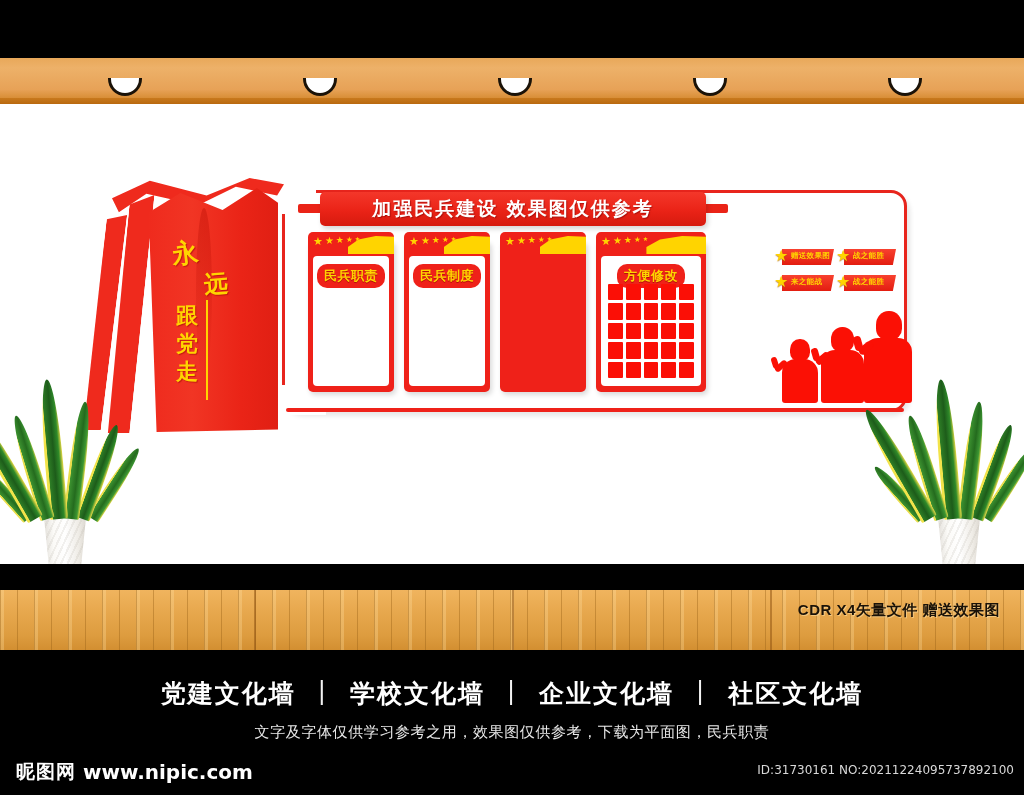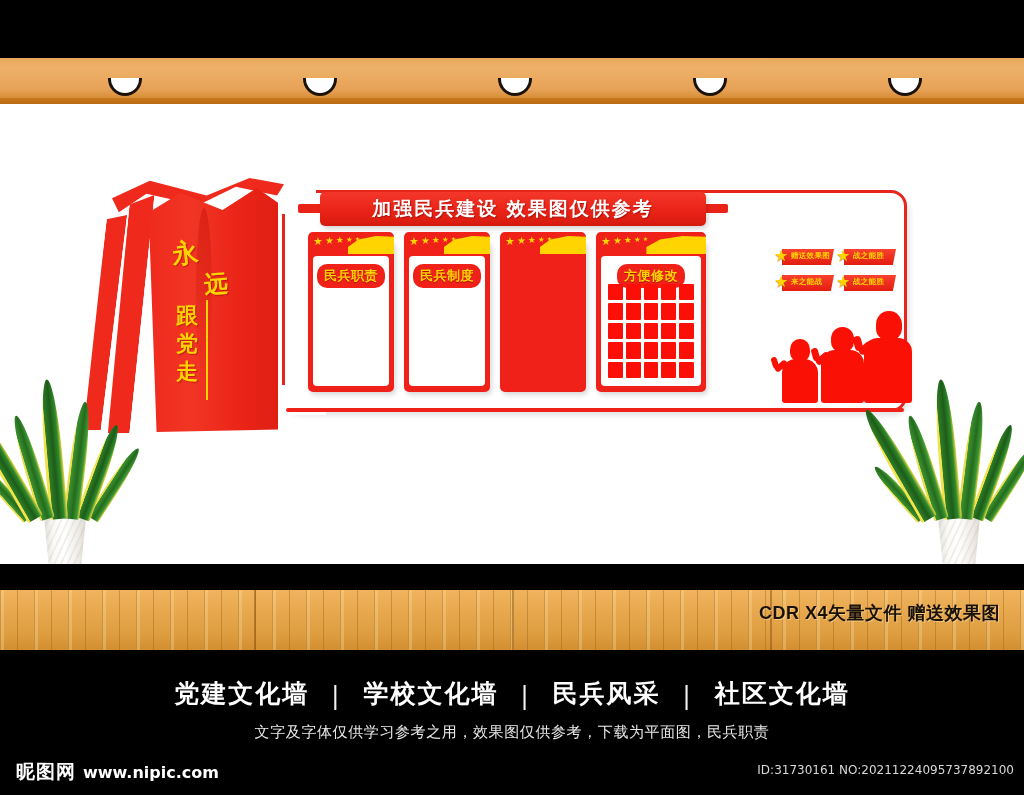--- a/index.html
+++ b/index.html
@@ -37,21 +37,21 @@
       repeating-linear-gradient(to right,
         rgba(255,225,165,.30) 0px, rgba(255,225,165,.30) 4px,
         rgba(0,0,0,0) 4px, rgba(0,0,0,0) 34px),
       linear-gradient(to bottom,#f0b45e 0%,#e8a94f 30%,#dd9c3f 70%,#cf8a2c 100%);
   }
   .floor-seam { position:absolute; top:590px; width:2px; height:65px; background:rgba(140,80,15,.5); }
   .floor-bottom { position:absolute; left:0; top:650px; width:1024px; height:5px; background:#000; }
 
   .cdr-text {
     position:absolute; right:24px; top:601px;
-    font-size:18px; font-weight:700; color:#1a1208; letter-spacing:.5px;
+    font-size:15px; font-weight:700; color:#1a1208; letter-spacing:.5px;
     text-shadow:1px 1px 0 rgba(255,225,170,.55);
   }
 
   
   .plant { position:absolute; bottom:84px; width:118px; height:180px; }
   .plant.left  { left:6px; }
   .plant.right { right:6px; }
   .pot {
     position:absolute; bottom:0; left:50%; transform:translateX(-50%);
     width:52px; height:62px;
@@ -204,34 +204,34 @@
   .sil .head { position:absolute; background:#fb1005; border-radius:48% 48% 40% 40%; }
   .sil .body { position:absolute; background:#fb1005; border-radius:14px 14px 3px 3px; }
   .sil .arm  { position:absolute; background:#fb1005; }
 
   .baseline { position:absolute; left:196px; top:238px; width:618px; height:4px; background:#ef2119; border-radius:2px; }
 
   
   #bottom { position:absolute; left:0; top:655px; width:1024px; height:140px; background:#000; }
   .tagline {
     position:absolute; left:0; top:22px; width:1024px;
-    display:flex; align-items:flex-end; justify-content:center; gap:22px;
+    display:flex; align-items:flex-start; justify-content:center; gap:22px;
     color:#fff; font-size:25px; font-weight:700; letter-spacing:2px;
     font-family:"DejaVu Sans","Liberation Sans",sans-serif;
   }
   .tag-sep { color:#fff; font-weight:400; font-size:24px; opacity:.95; }
   .subnote {
     position:absolute; left:0; top:68px; width:1024px; text-align:center;
     color:#e9e9e9; font-size:15px; letter-spacing:.6px;
     font-family:"DejaVu Sans","Liberation Sans",sans-serif;
   }
   .wm { position:absolute; left:16px; top:104px; display:flex; align-items:center; gap:7px; }
   .wm-cn { color:#fff; font-size:19px; font-weight:700; letter-spacing:1px;
     font-family:"DejaVu Sans","Liberation Sans",sans-serif; }
-  .wm-url { color:#fff; font-size:16px; font-weight:700;
+  .wm-url { color:#fff; font-size:20px; font-weight:700;
     font-family:"DejaVu Sans","Liberation Sans",sans-serif; }
   .idline { position:absolute; right:10px; top:108px; color:#d8d8d8; font-size:12px;
     font-family:"DejaVu Sans","Liberation Sans",sans-serif; }
 </style>
 </head>
 <body>
 
 <div id="scene">
 
   <div class="ceiling-black"></div>
@@ -447,21 +447,21 @@
   <div class="floor-bottom"></div>
   <div class="cdr-text">CDR X4矢量文件  赠送效果图</div>
 </div>
 
 <div id="bottom">
   <div class="tagline" id="tagline">
       <span>党建文化墙</span>
       <span class="tag-sep">|</span>
       <span>学校文化墙</span>
       <span class="tag-sep">|</span>
-      <span>民兵风采</span>
+      <span>企业文化墙</span>
       <span class="tag-sep">|</span>
       <span>社区文化墙</span>
     </div>
   <div class="subnote">文字及字体仅供学习参考之用，效果图仅供参考，下载为平面图，民兵职责</div>
   <div class="wm">
     <span class="wm-cn">昵图网</span>
     <span class="wm-url">www.nipic.com</span>
   </div>
   <div class="idline">ID:31730161 NO:20211224095737892100</div>
 </div>

